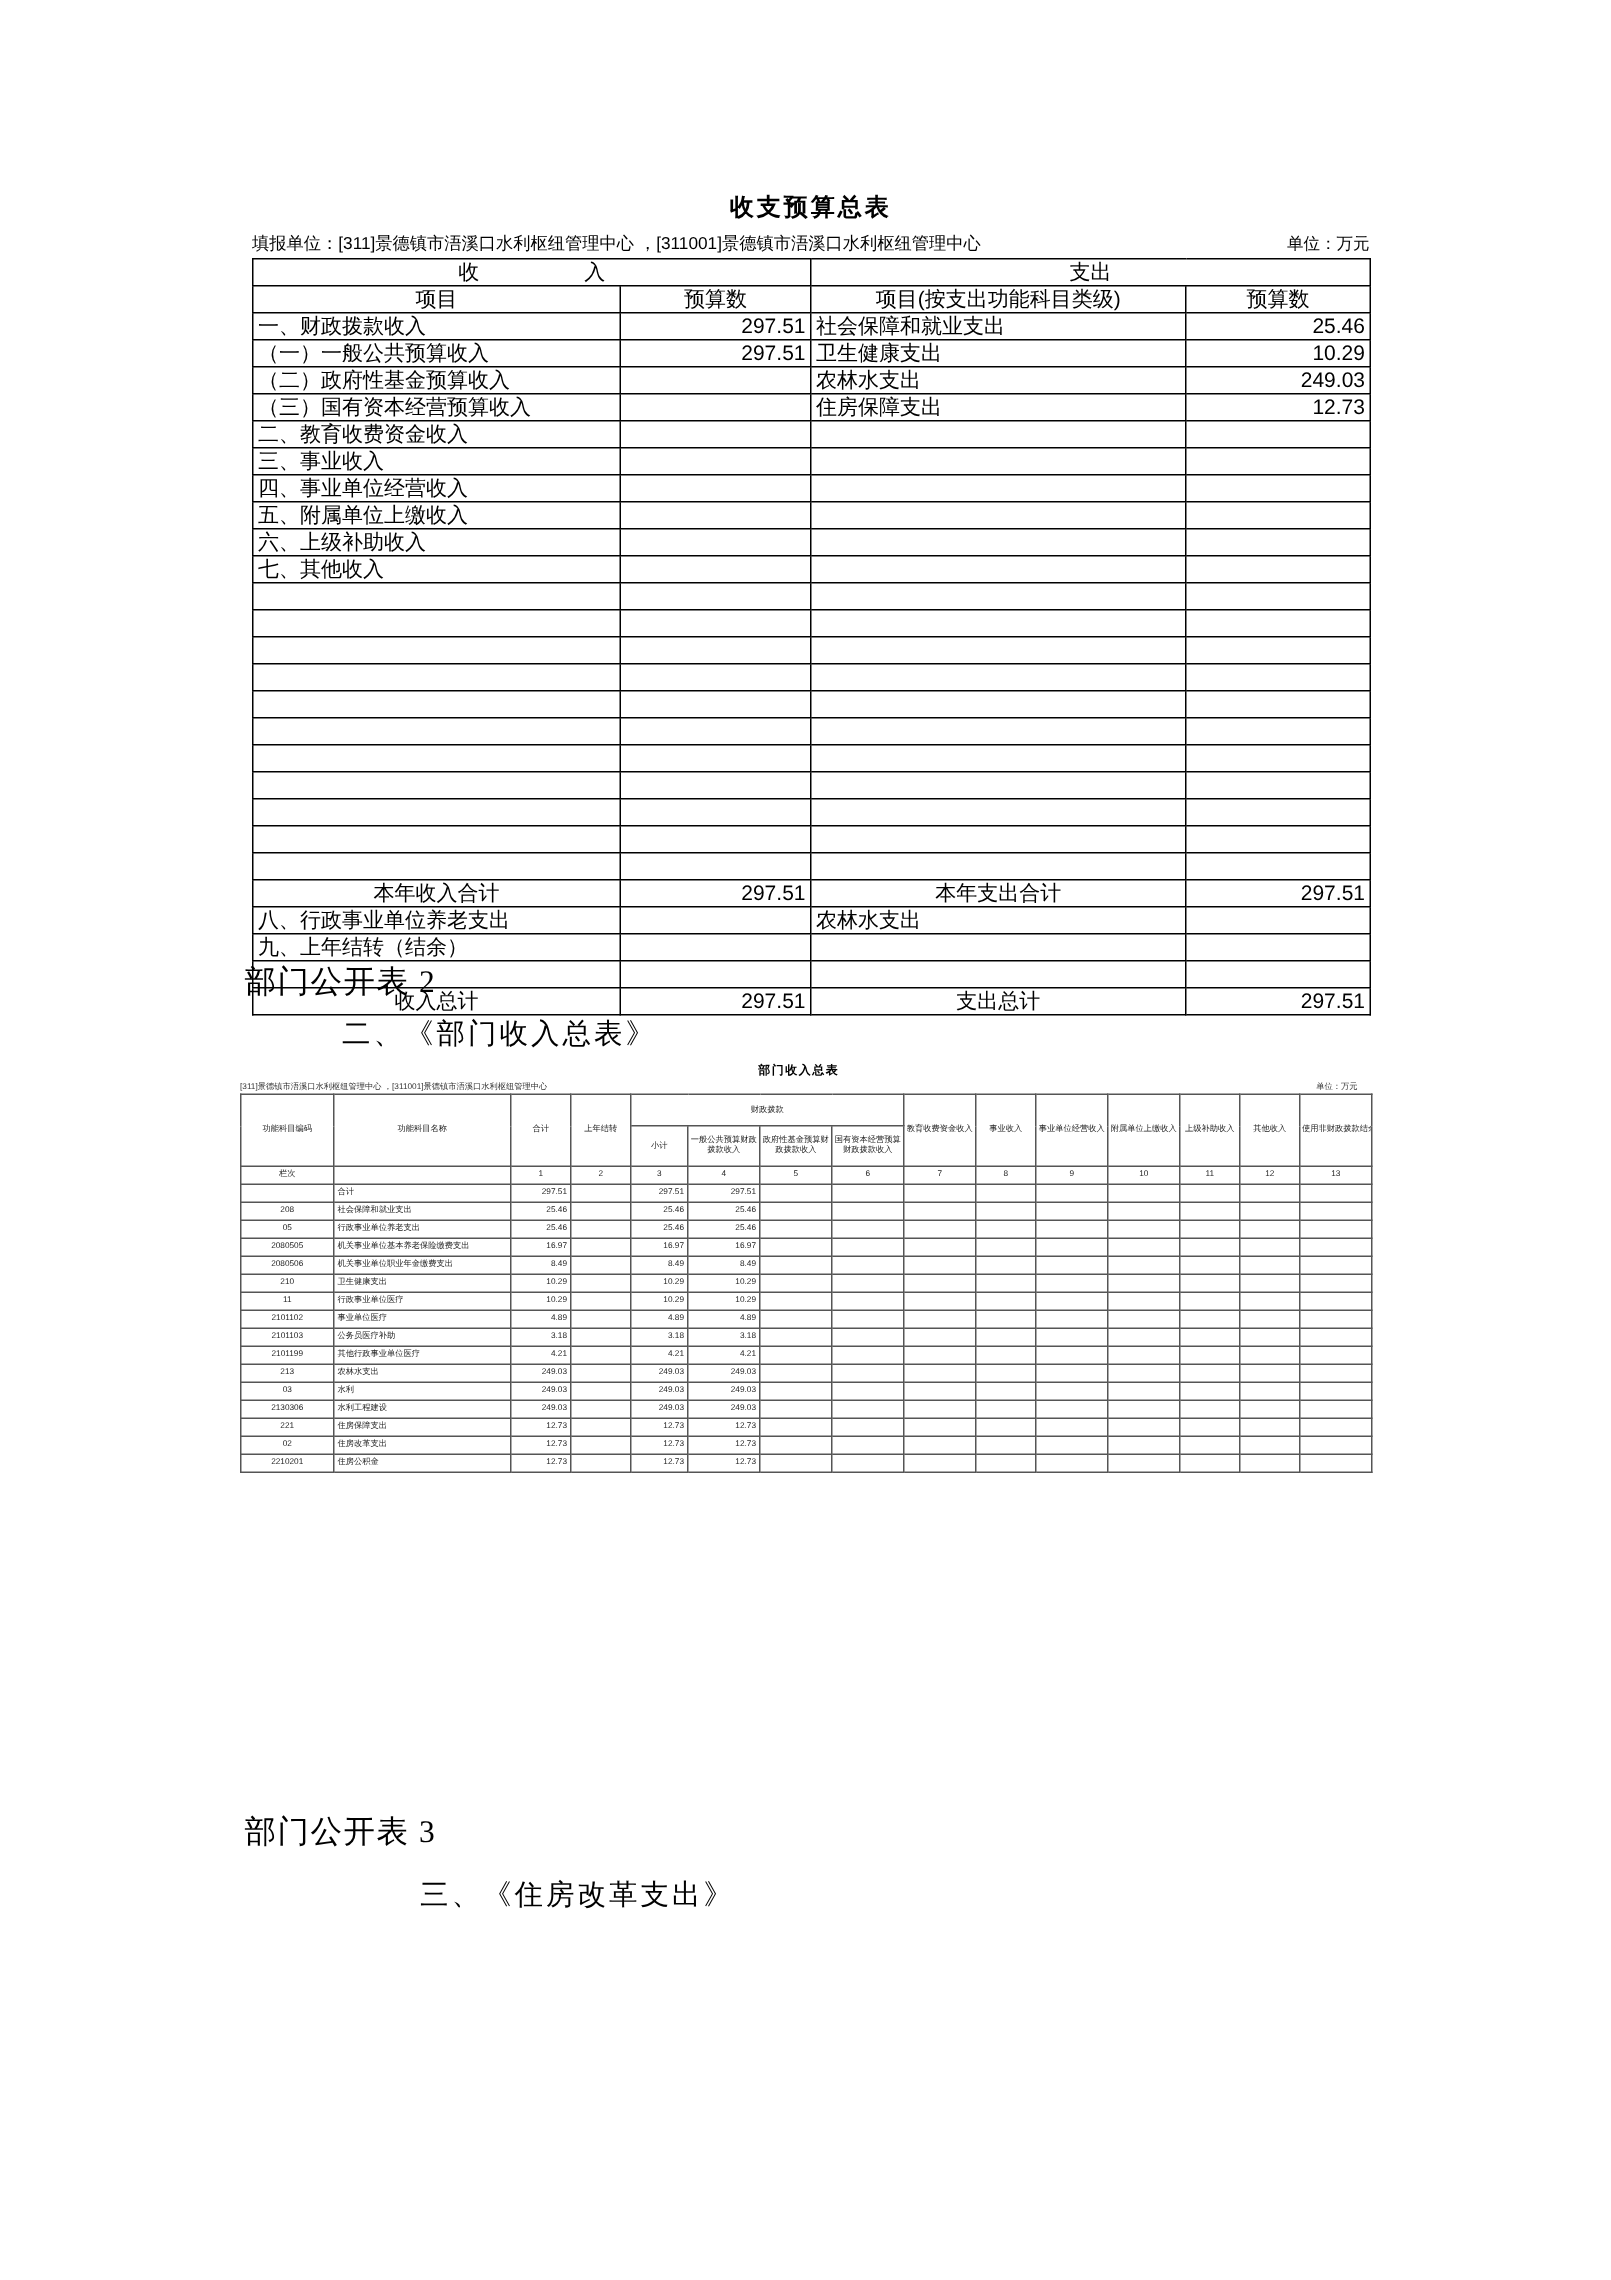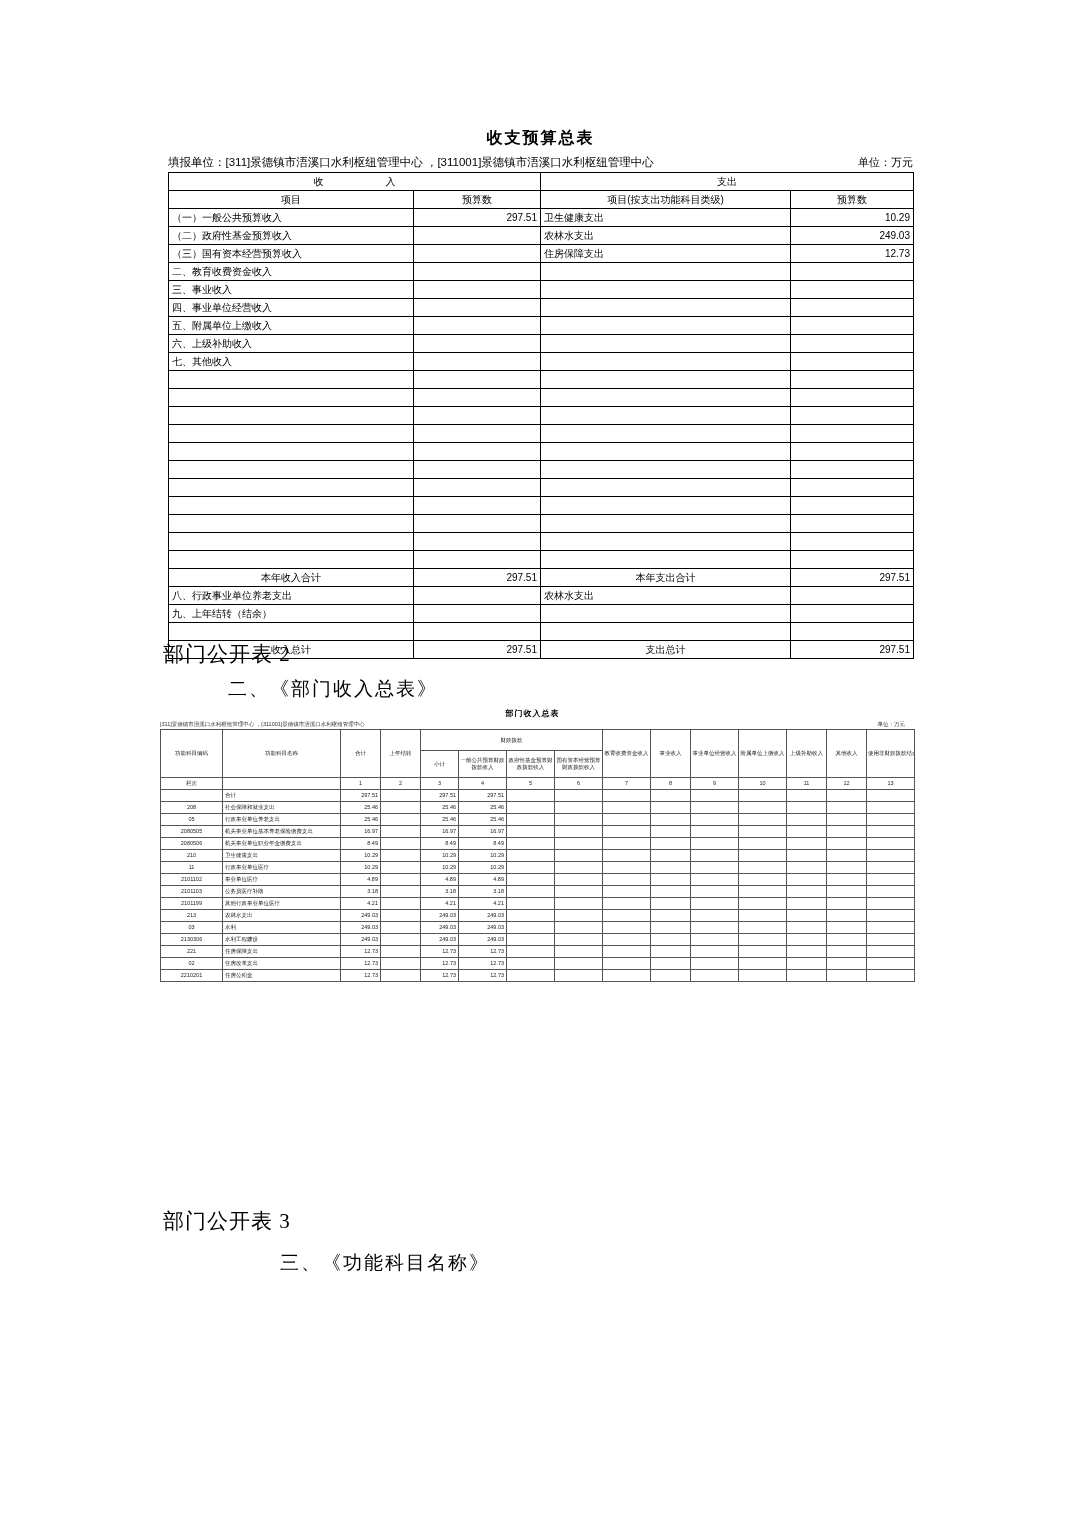--- a/index.html
+++ b/index.html
@@ -43,21 +43,21 @@
     align-items: flex-end;
     font-size: 11.5px;
     margin-bottom: 2px;
   }
   .t1-meta .unit { font-size: 11px; }
 
   table.grid {
     border-collapse: collapse;
     width: 745px;
     table-layout: fixed;
-    font-size: 10px;
+    font-size: 14px;
   }
   table.grid td, table.grid th {
     border: 1px solid #000;
     padding: 1px 3px;
     height: 15px;
     line-height: 13px;
     font-weight: normal;
     vertical-align: middle;
     overflow: hidden;
     white-space: nowrap;
@@ -154,20 +154,26 @@
           <td class="c-center grp" colspan="2">收　　入</td>
           <td class="c-center" colspan="2">支出</td>
         </tr>
         <tr>
           <td class="c-center">项目</td>
           <td class="c-center">预算数</td>
           <td class="c-center">项目(按支出功能科目类级)</td>
           <td class="c-center">预算数</td>
         </tr>
 
+        <tr>
+          <td class="c-left">一、财政拨款收入</td>
+          <td class="c-right">297.51</td>
+          <td class="c-left">社会保障和就业支出</td>
+          <td class="c-right">25.46</td>
+        </tr>
         <tr>
           <td class="c-left indent1">（一）一般公共预算收入</td>
           <td class="c-right">297.51</td>
           <td class="c-left">卫生健康支出</td>
           <td class="c-right">10.29</td>
         </tr>
         <tr>
           <td class="c-left indent1">（二）政府性基金预算收入</td>
           <td class="c-right"></td>
           <td class="c-left">农林水支出</td>
@@ -654,15 +660,15 @@
             <td></td>
             <td></td>
             <td></td>
             <td></td>
           </tr>
       </tbody>
     </table>
   </div>
 
   <div class="sec-label" style="left:163px; top:1207px;">部门公开表 3</div>
-  <div class="sec-title" style="left:280px; top:1250px;">三、《功能科目名称》</div>
+  <div class="sec-title" style="left:280px; top:1250px;">三、《住房改革支出》</div>
 
 </div>
 
 </body></html>

